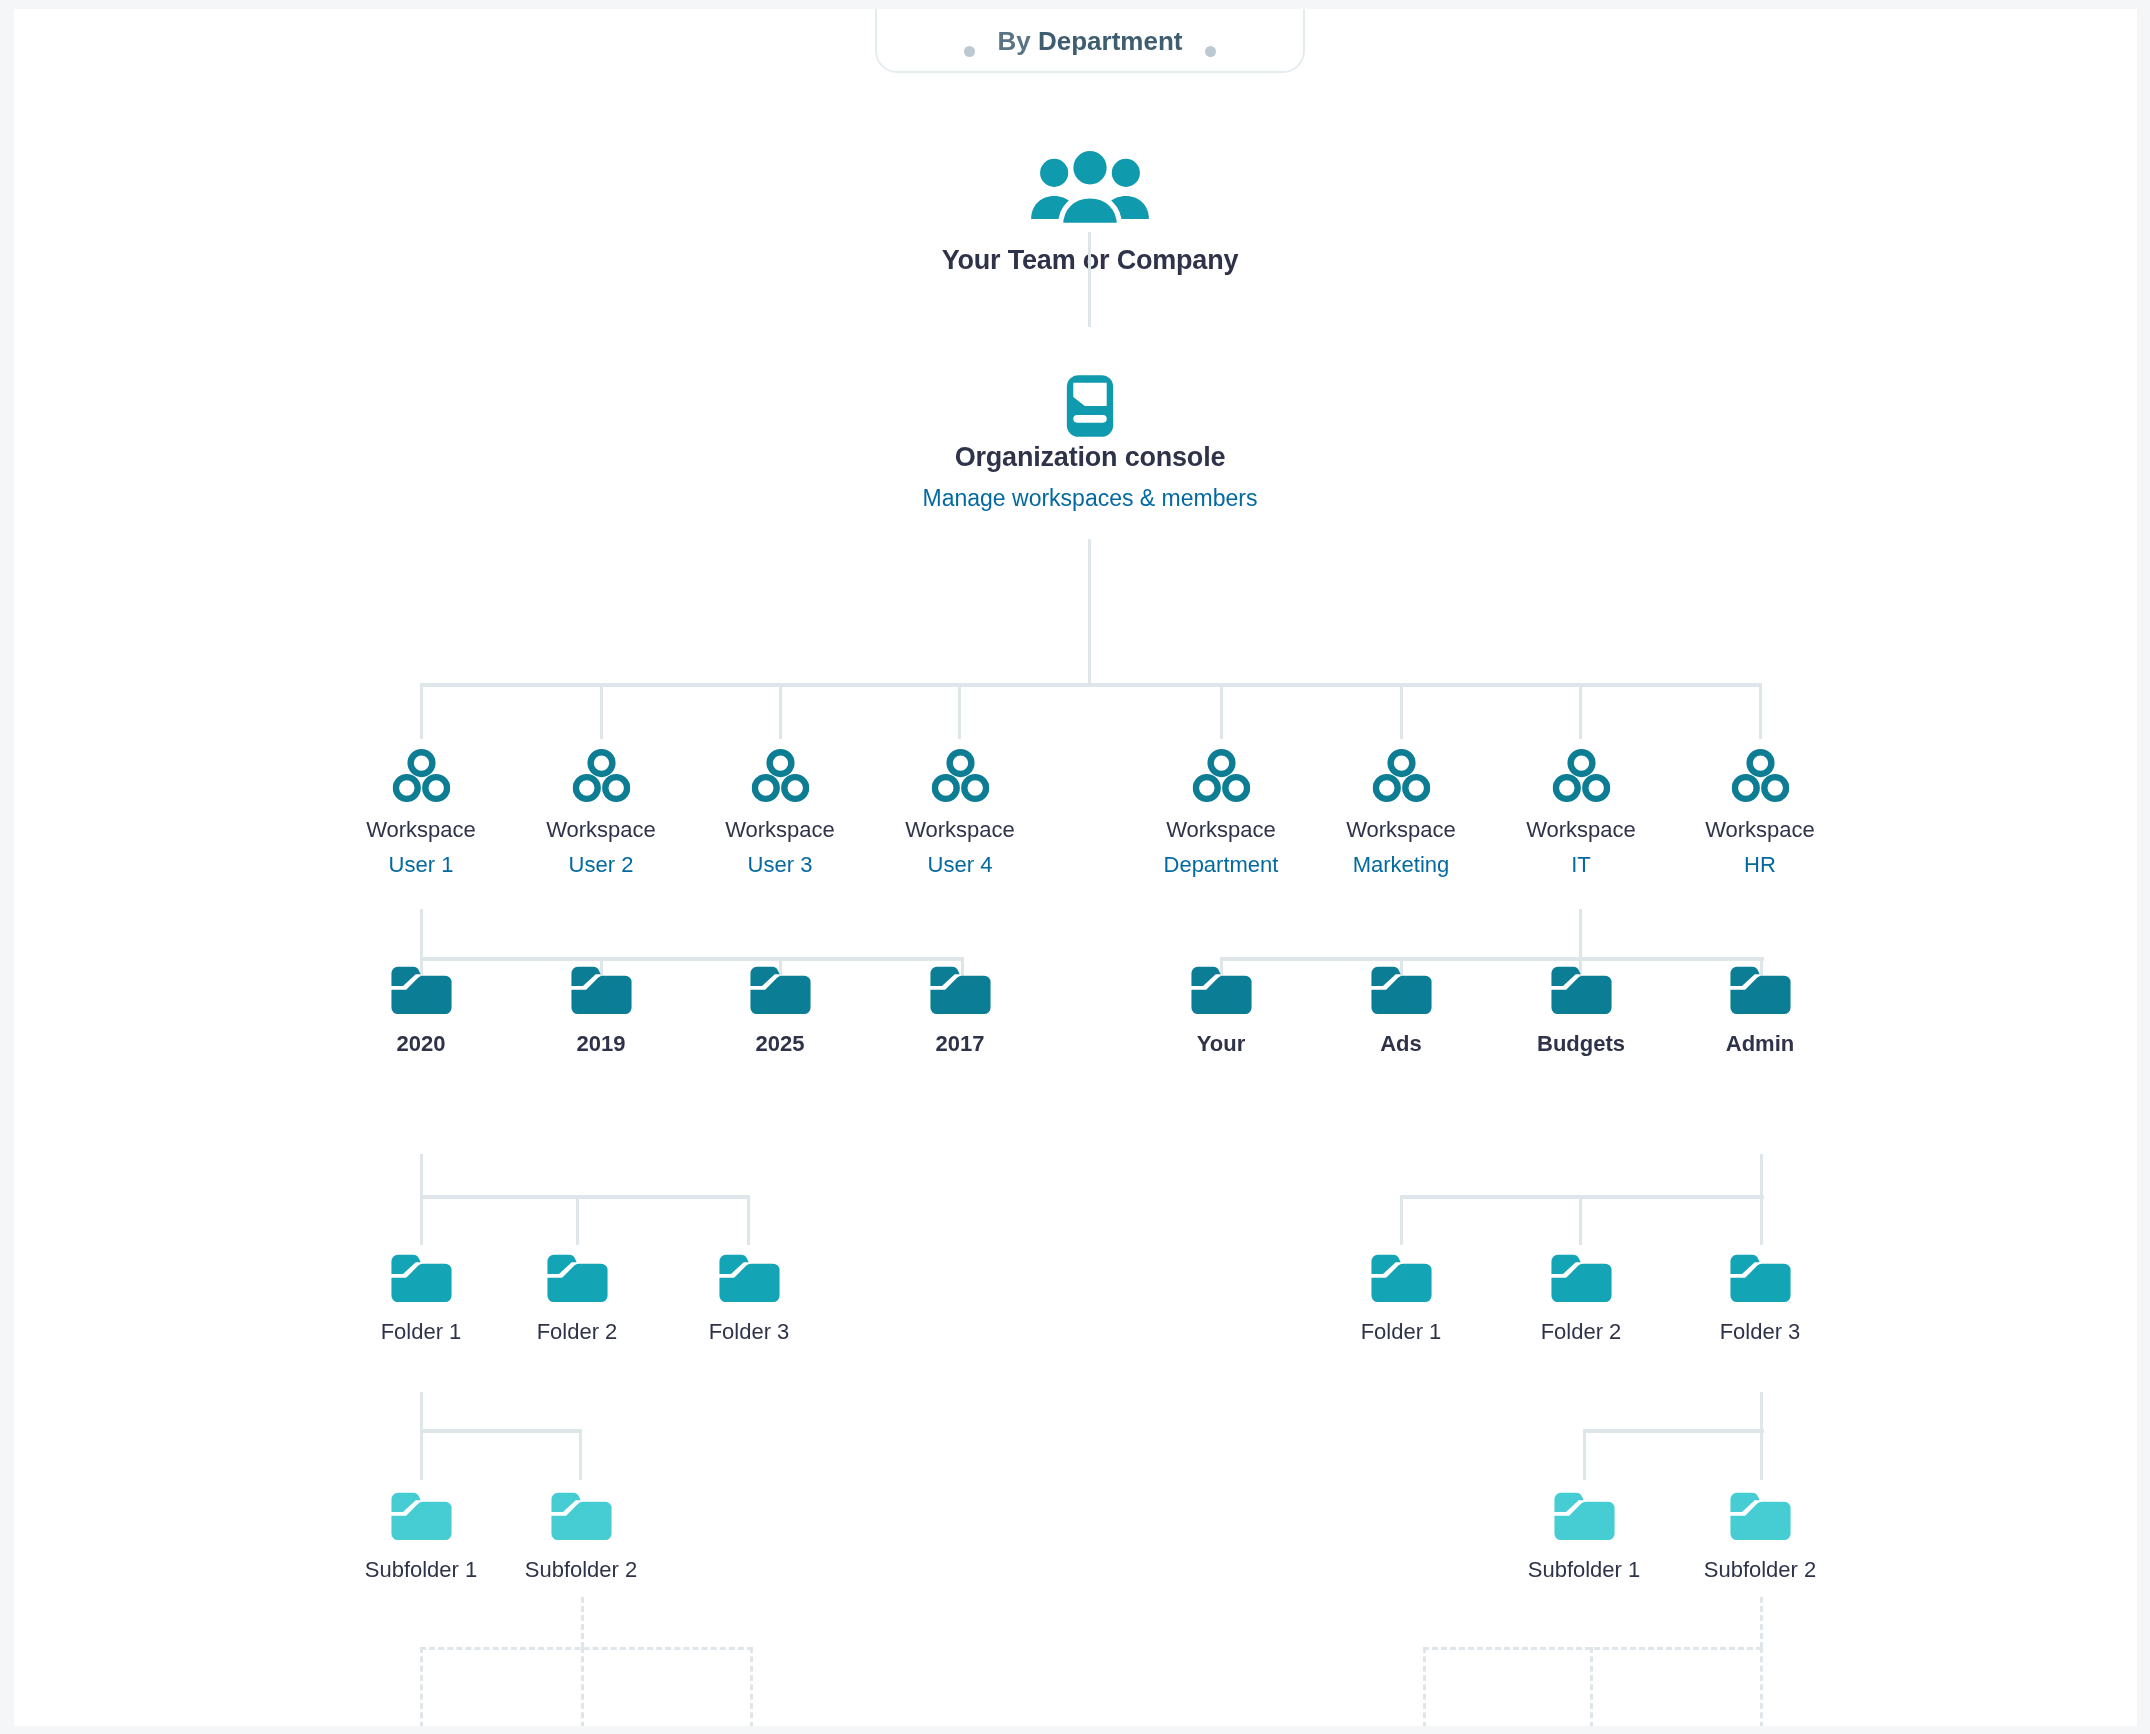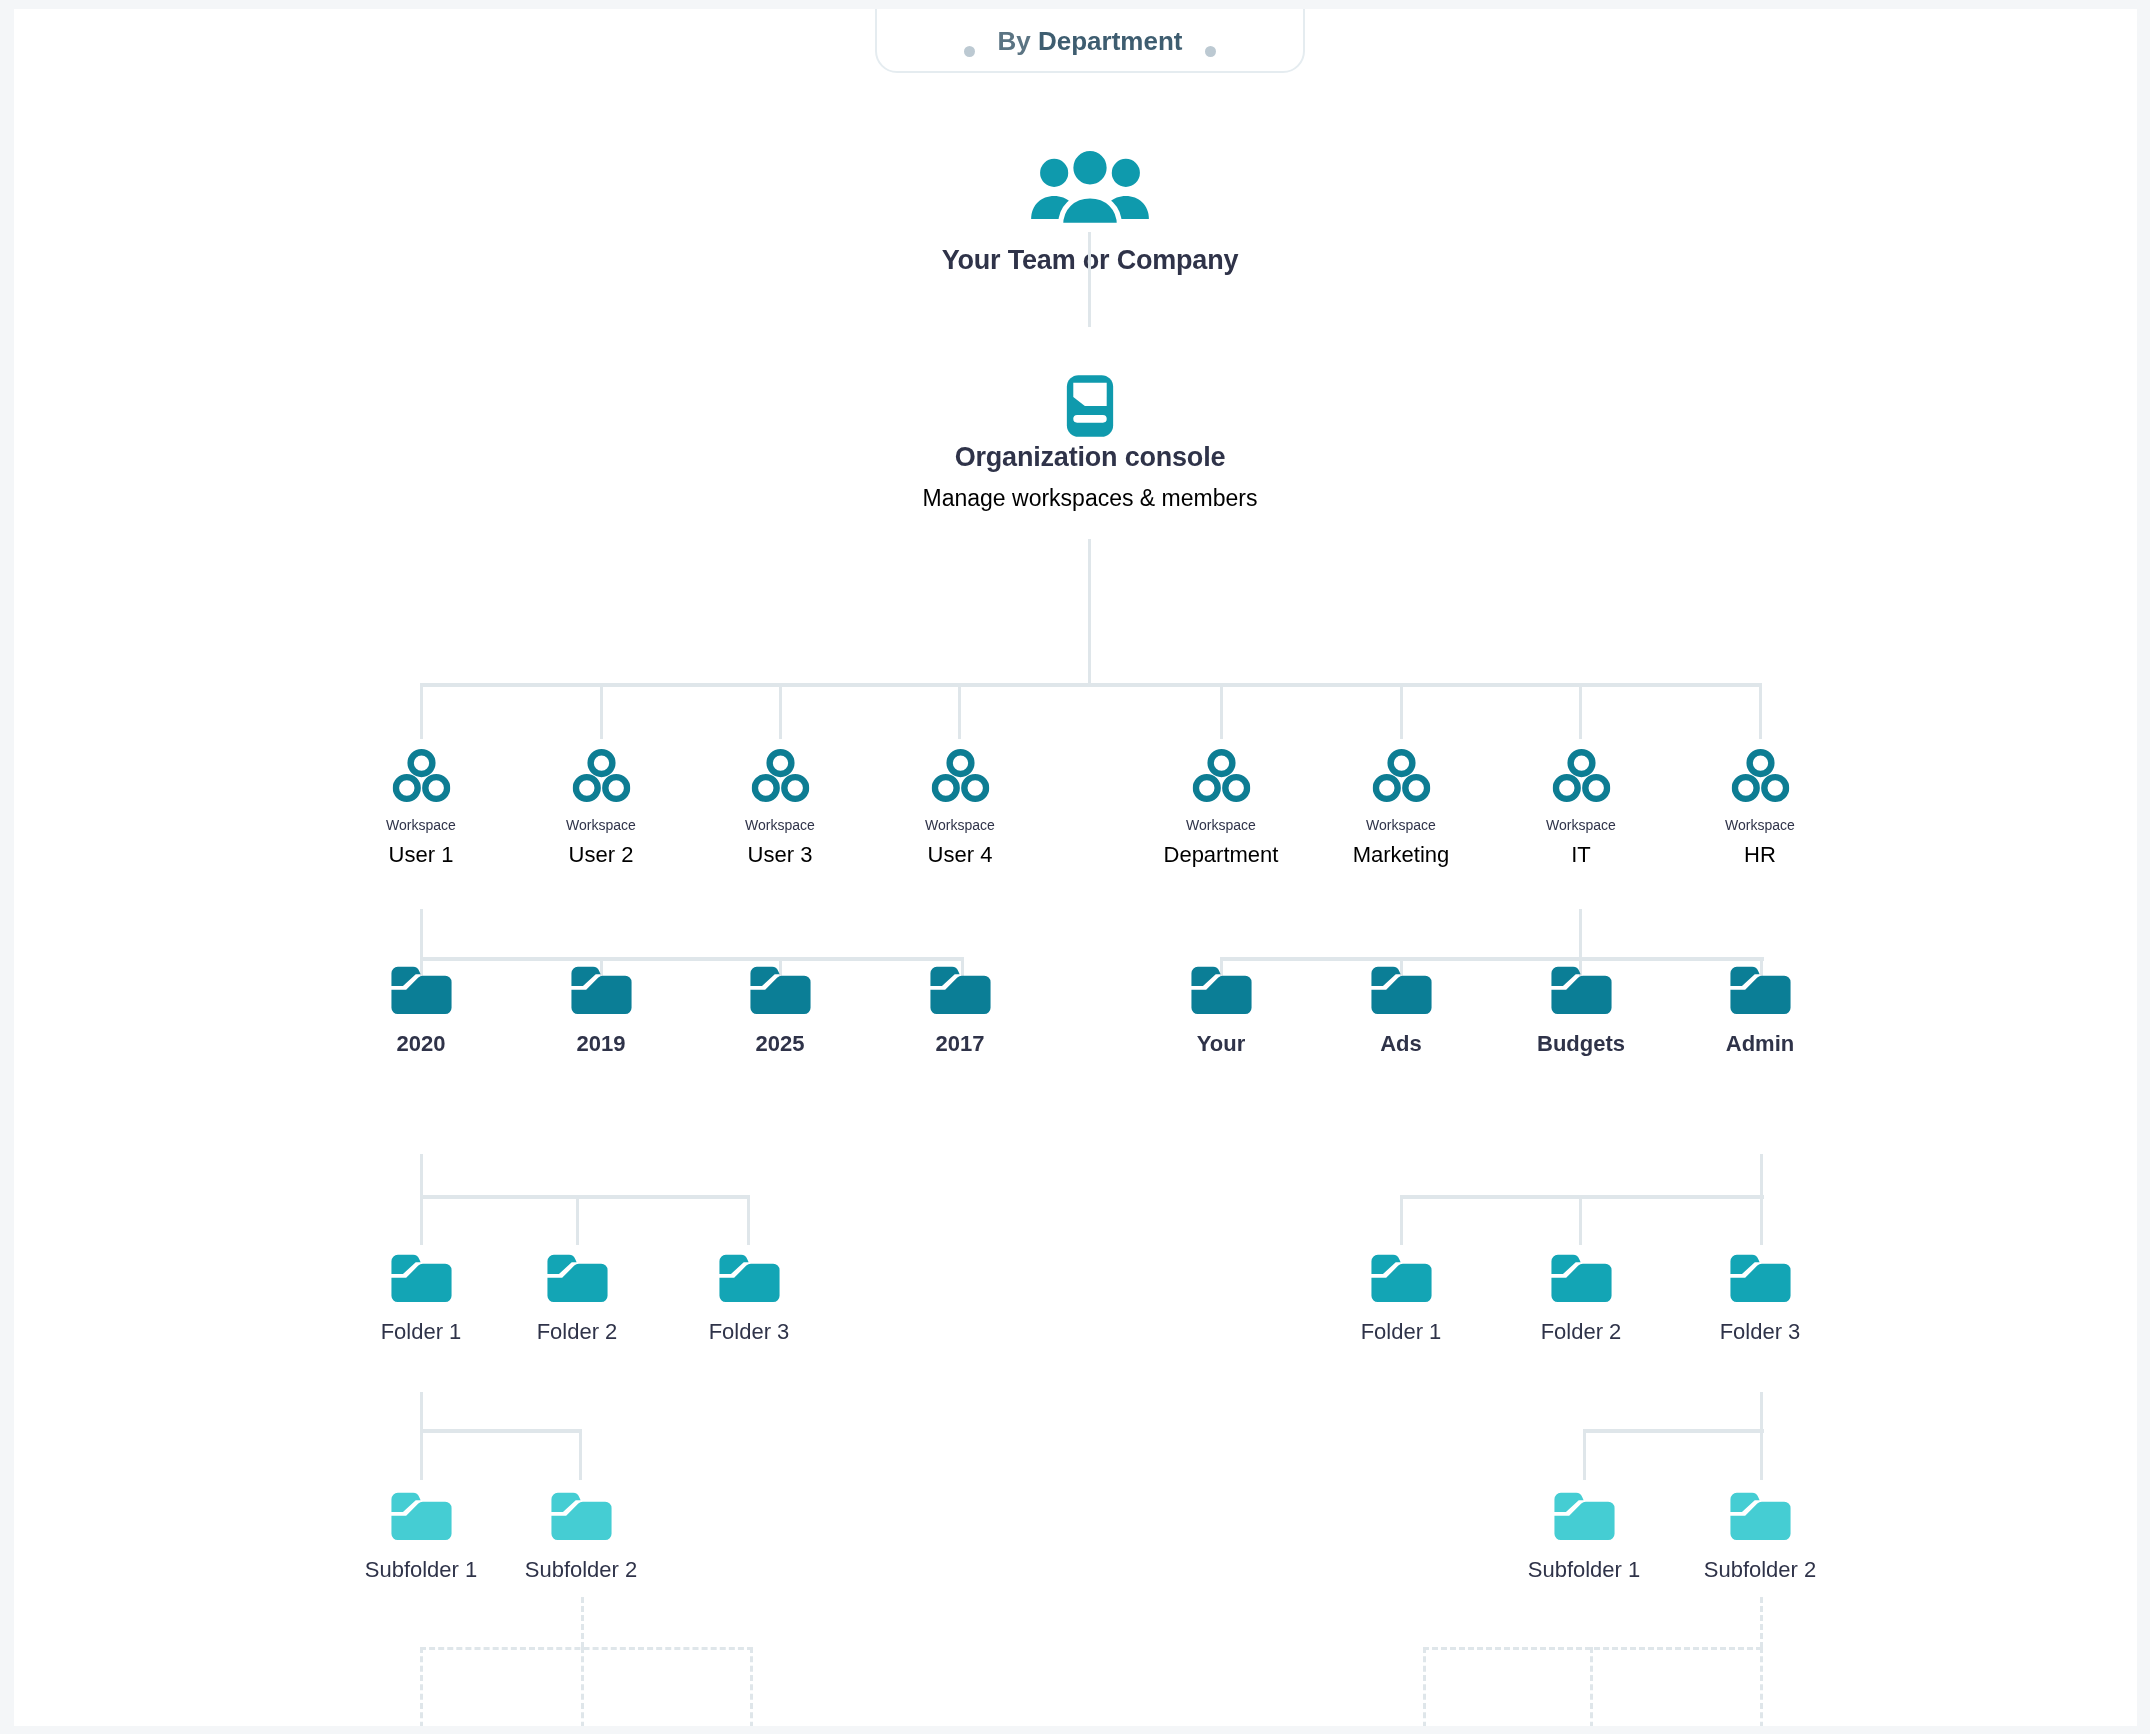--- a/index.html
+++ b/index.html
@@ -84,21 +84,21 @@
   .node .icon-wrap {
     display: flex;
     justify-content: center;
     align-items: flex-end;
   }
   .node .title {
     color: #2f3349;
     white-space: nowrap;
   }
   .node .sub {
-    color: #000000;
+    color: #0369a1;
     white-space: nowrap;
   }
 
   
   #root-node { left: 1076px; top: 142px; width: 576px; }
   #root-node .title {
     font-size: 27px;
     font-weight: bold;
     margin-top: 16.6px;
     letter-spacing: -0.2px;
@@ -113,21 +113,21 @@
     letter-spacing: -0.2px;
   }
   #console-node .sub {
     font-size: 23px;
     margin-top: 11.5px;
   }
 
   
   .ws-node { top: 740px; width: 211px; }
   .ws-node .title {
-    font-size: 14px;
+    font-size: 22px;
     margin-top: 12.8px;
   }
   .ws-node .sub {
     font-size: 22px;
     margin-top: 9px;
   }
 
   
   .fd-node { width: 211px; }
   .fd-node .title {

